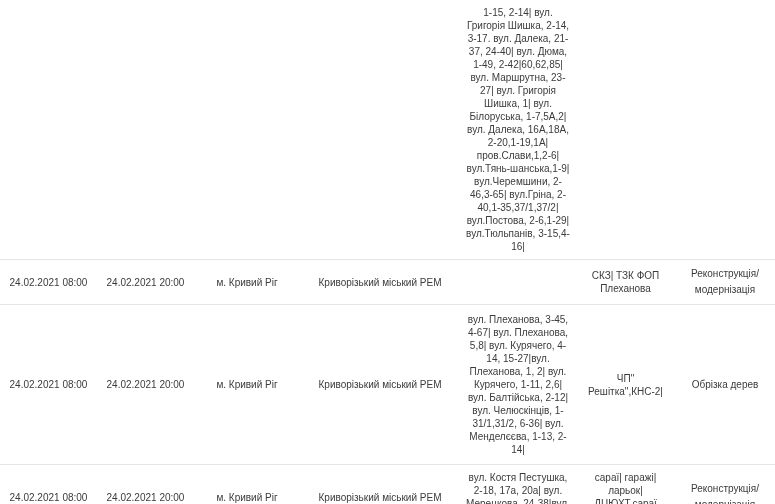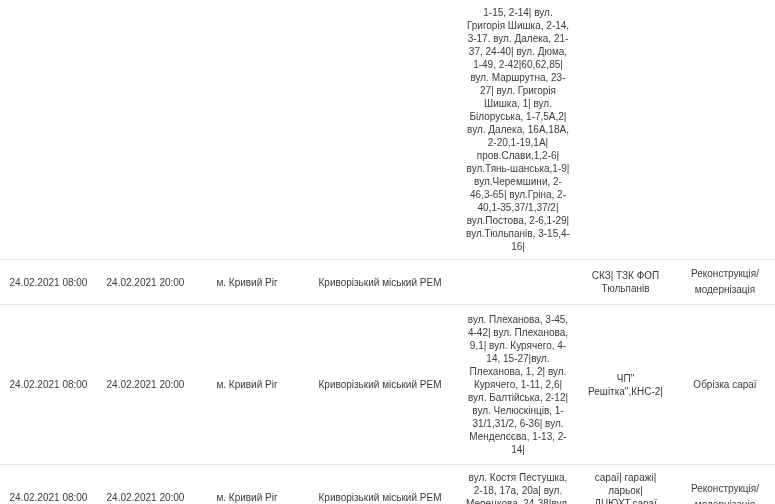--- a/index.html
+++ b/index.html
@@ -82,31 +82,31 @@
         <td class="addr-cell">1-15, 2-14| вул. Григорія Шишка, 2-14, 3-17. вул. Далека, 21-37, 24-40| вул. Дюма, 1-49, 2-42|60,62,85| вул. Маршрутна, 23-27| вул. Григорія Шишка, 1| вул. Білоруська, 1-7,5А,2| вул. Далека, 16А,18А, 2-20,1-19,1А| пров.Слави,1,2-6| вул.Тянь-шанська,1-9| вул.Черемшини, 2-46,3-65| вул.Гріна, 2-40,1-35,37/1,37/2| вул.Постова, 2-6,1-29| вул.Тюльпанів, 3-15,4-16|</td>
         <td class="obj-cell"></td>
         <td class="work-cell"></td>
       </tr>
       <tr style="height:1px;">
         <td>24.02.2021 08:00</td>
         <td>24.02.2021 20:00</td>
         <td>м. Кривий Ріг</td>
         <td>Криворізький міський РЕМ</td>
         <td class="addr-cell"></td>
-        <td class="obj-cell">СКЗ| ТЗК ФОП Тюльпанів</td>
+        <td class="obj-cell">СКЗ| ТЗК ФОП Плеханова</td>
         <td class="work-cell">Реконструкція/ модернізація</td>
       </tr>
       <tr style="height:160px;">
         <td>24.02.2021 08:00</td>
         <td>24.02.2021 20:00</td>
         <td>м. Кривий Ріг</td>
         <td>Криворізький міський РЕМ</td>
-        <td class="addr-cell">вул. Плеханова, 3-45, 4-42| вул. Плеханова, 9,1| вул. Курячего, 4-14, 15-27|вул. Плеханова, 1, 2| вул. Курячего, 1-11, 2,6| вул. Балтійська, 2-12| вул. Челюскінців, 1-31/1,31/2, 6-36| вул. Менделєєва, 1-13, 2-14|</td>
+        <td class="addr-cell">вул. Плеханова, 3-45, 4-67| вул. Плеханова, 5,8| вул. Курячего, 4-14, 15-27|вул. Плеханова, 1, 2| вул. Курячего, 1-11, 2,6| вул. Балтійська, 2-12| вул. Челюскінців, 1-31/1,31/2, 6-36| вул. Менделєєва, 1-13, 2-14|</td>
         <td class="obj-cell">ЧП" Решітка",КНС-2|</td>
-        <td class="work-cell">Обрізка сараї</td>
+        <td class="work-cell">Обрізка дерев</td>
       </tr>
       <tr style="height:60px;">
         <td>24.02.2021 08:00</td>
         <td>24.02.2021 20:00</td>
         <td>м. Кривий Ріг</td>
         <td>Криворізький міський РЕМ</td>
         <td class="addr-cell">вул. Костя Пестушка, 2-18, 17а, 20а| вул. Мерецкова, 24-38|вул. Рахманінова, 2а, 4а|</td>
         <td class="obj-cell">сараї| гаражі| ларьок| ДЦЮХТ,сараї КДНЗ №38.</td>
         <td class="work-cell">Реконструкція/ модернізація</td>
       </tr>

